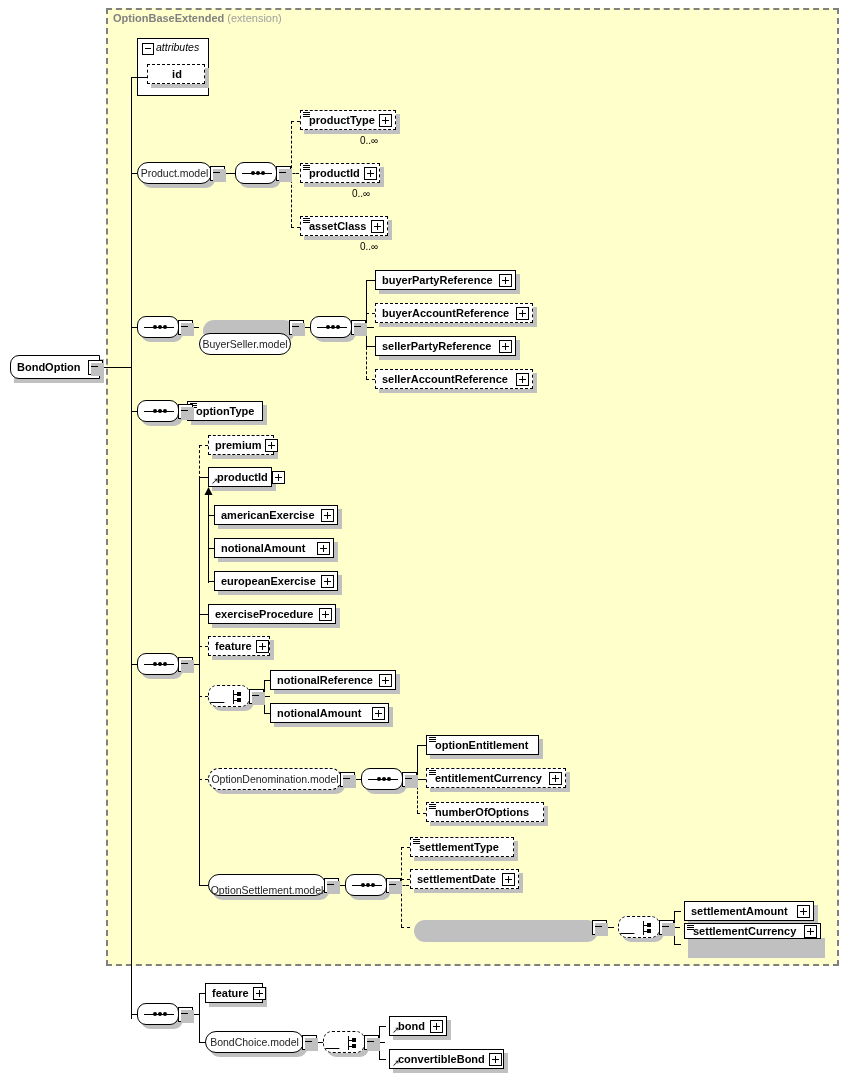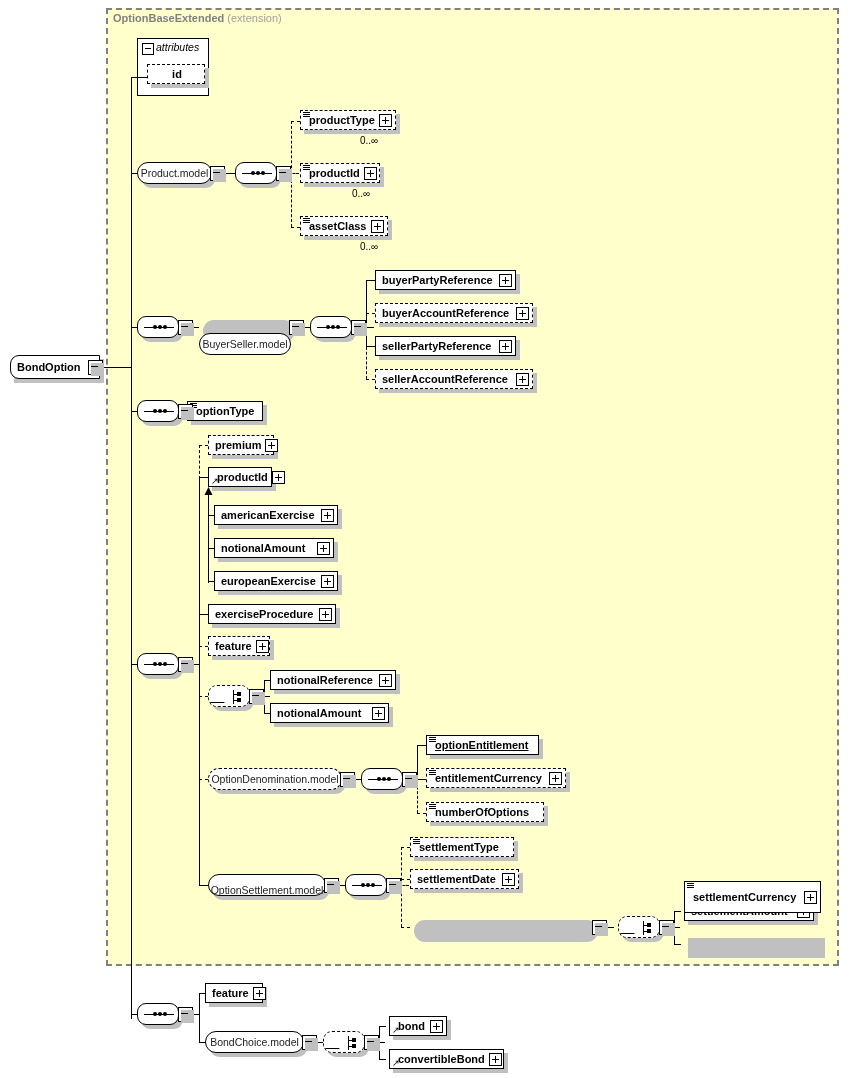--- a/index.html
+++ b/index.html
@@ -387,21 +387,21 @@
   <div class="dl h" style="left:417px;top:779px;width:9px;"></div>
   <div class="dl h" style="left:417px;top:813px;width:9px;"></div>
 
   <div class="shadow" style="left:430px;top:739px;width:113px;height:20px;"></div>
   <div class="node" style="left:426px;top:735px;width:113px;height:20px;">
     <span class="eq">
         <i></i>
         <i></i>
         <i></i>
       </span>
-    <span class="lbl" style="padding-left:8px;text-decoration:underline;">optionEntitlement</span>
+    <span class="lbl" style="padding-left:8px;">optionEntitlement</span>
   </div>
 
   <div class="shadow" style="left:430px;top:772px;width:140px;height:20px;"></div>
   <div class="node dash" style="left:426px;top:768px;width:140px;height:20px;">
     <span class="eq">
         <i></i>
         <i></i>
         <i></i>
       </span>
     <span class="lbl" style="padding-left:8px;">entitlementCurrency</span>
@@ -483,21 +483,21 @@
   <div class="ln h" style="left:674px;top:911px;width:7px;"></div>
   <div class="ln h" style="left:674px;top:944px;width:7px;"></div>
 
   <div class="shadow" style="left:688px;top:905px;width:130px;height:20px;"></div>
   <div class="node" style="left:684px;top:901px;width:130px;height:20px;">
     <span class="lbl">settlementAmount</span>
     <span class="pm plus" style="margin-left:auto;"></span>
   </div>
 
   <div class="shadow" style="left:688px;top:938px;width:137px;height:20px;"></div>
-  <div class="node" style="left:684px;top:881px;width:137px;height:32px;">
+  <div class="node" style="left:684px;top:923px;width:137px;height:16px;">
     <span class="eq">
         <i></i>
         <i></i>
         <i></i>
       </span>
     <span class="lbl" style="padding-left:8px;">settlementCurrency</span>
     <span class="pm plus" style="margin-left:auto;"></span>
   </div>
 
   <div class="ln h" style="left:131px;top:1014px;width:6px;"></div>

